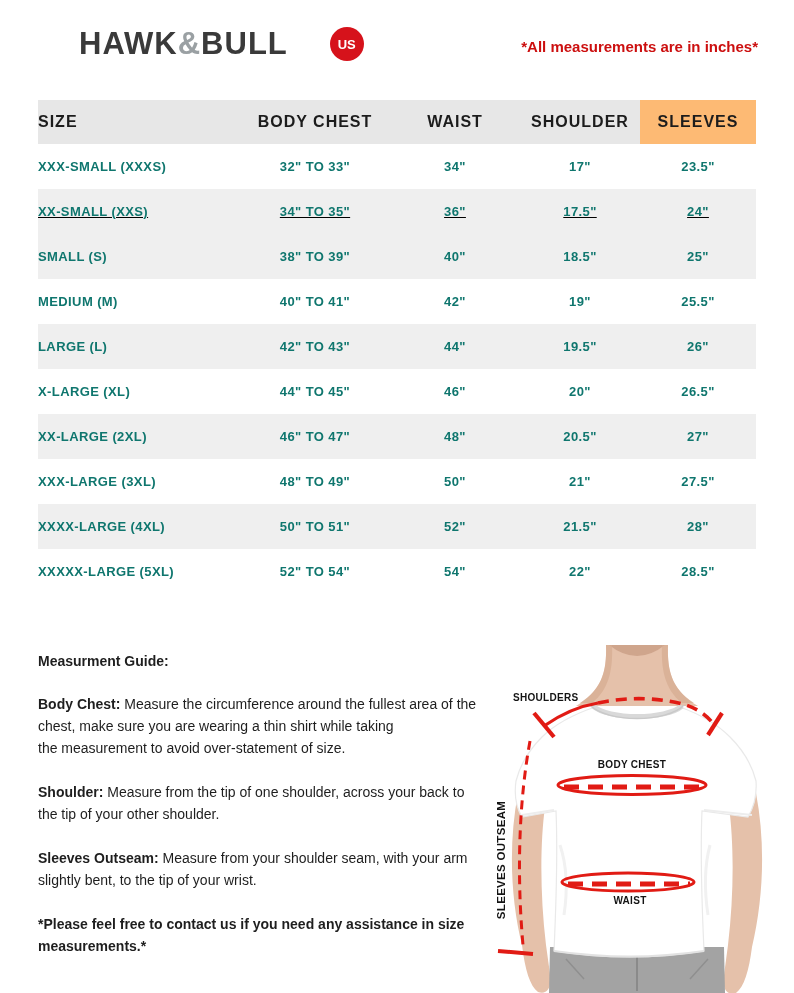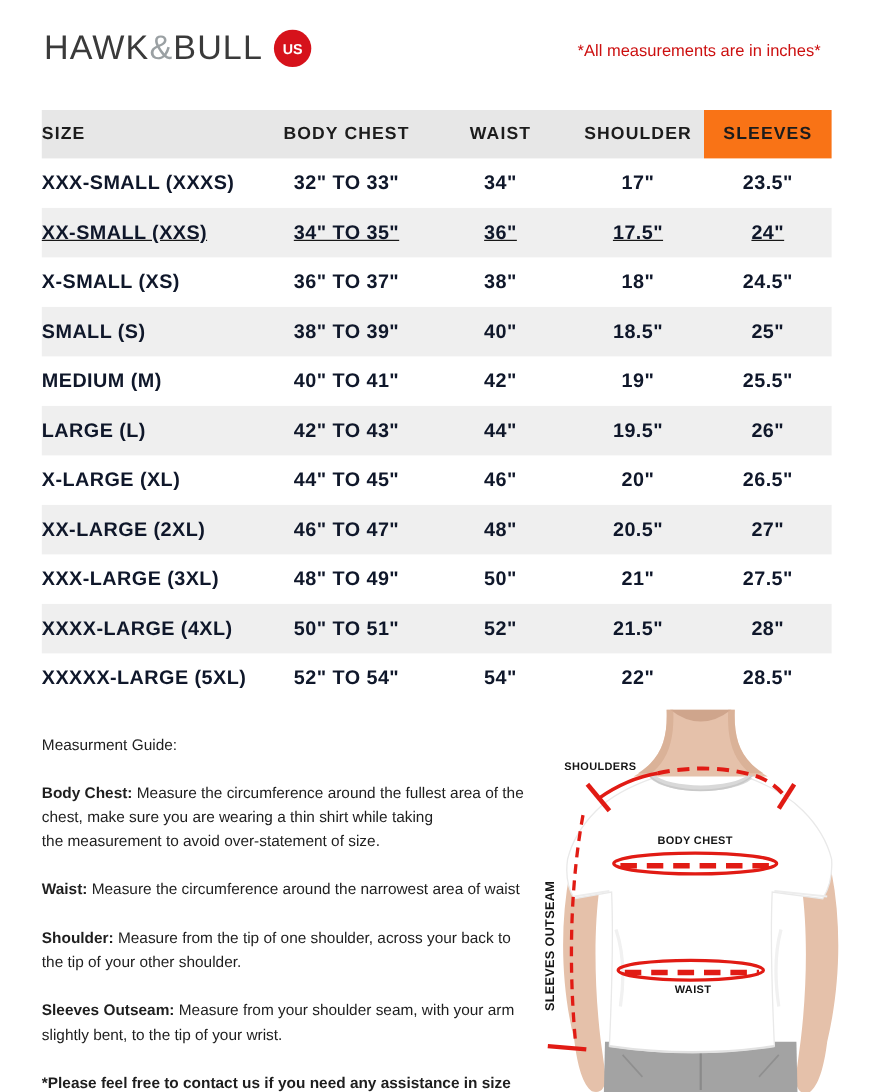--- a/index.html
+++ b/index.html
@@ -8,112 +8,105 @@
     position: relative;
     width: 794px; height: 993px;
     background: #ffffff;
     font-family: "Liberation Sans", sans-serif;
     overflow: hidden;
     margin: 0 auto;
   }
 
   
   .logo { position:absolute; left:40px; top:26px; display:flex; align-items:center; gap:10px; }
-  .logo-text { font-size:31px; font-weight:normal; letter-spacing:1px; color:#3a3a3a; white-space:nowrap; }
+  .logo-text { font-size:31px; font-weight:bold; letter-spacing:1px; color:#3a3a3a; white-space:nowrap;margin-left:39px; }
   .logo-text .amp { color:#9aa0a3; }
   .badge {
     width:34px; height:34px; border-radius:50%;
     color:#fff; font-size:13px; font-weight:bold;
     display:flex; align-items:center; justify-content:center;
   }
-  .note { position:absolute; right:48px; top:38px; font-size:15px; font-weight:normal; }
+  .note { position:absolute; right:36px; top:38px; font-size:15px; font-weight:bold; }
 
   
   table.size-chart {
     position:absolute; left:38px; top:100px; width:718px;
     border-collapse:collapse; table-layout:fixed;
   }
   .size-chart th {
     height:44px; font-size:16px; font-weight:600; letter-spacing:1px;
     color:#1c1c1c; text-align:center; padding:0;
   }
   .size-chart td {
-    height:45px; font-size:18px; font-weight:bold; letter-spacing:0.4px;
-    color:#0f172a; text-align:center; padding:0;
+    height:45px; font-size:13px; font-weight:bold; letter-spacing:0.4px;
+    color:#0f766e; text-align:center; padding:0;
   }
   .size-chart th:first-child, .size-chart td:first-child {
     text-align:left; 
   }
 
   
   .guide { position:absolute; left:38px; top:650px; width:452px; font-size:14px; color:#1e1e1e; line-height:22px; }
-  .guide-title { font-weight:normal; margin:16px 0 21px 0; }
+  .guide-title { font-weight:bold; margin:0 0 21px 0; }
   .guide p { margin:16px 0 22px 0; white-space:pre-line; }
   .guide .lead { font-weight:bold; }
   .guide .footnote { font-weight:bold; margin-bottom:0; }
 
   
   .figure { position:absolute; left:480px; top:645px; width:314px; height:348px; }
   .figure svg { position:absolute; left:0; top:0; }
   .fig-label { position:absolute; font-weight:bold; color:#141414; font-size:10px; letter-spacing:0.3px; white-space:nowrap; }
   #lbl-shoulders { left:33px; top:47px; }
   #lbl-bodychest { left:152px; top:114px; transform:translateX(-50%); }
   #lbl-waist     { left:150px; top:250px; transform:translateX(-50%); }
   #lbl-outseam   { left:21px;  top:215px; transform:translate(-50%,-50%) rotate(-90deg); font-size:11.5px; }
 </style>
 </head>
 <body>
 
 <div id="page">
 
   <div class="logo">
     <span class="logo-text"><span>HAWK</span><span class="amp">&amp;</span><span>BULL</span></span>
-    <span class="badge" id="brand-badge" style="background: rgb(214, 18, 27);">US</span>
+    <span class="badge" id="brand-badge" style="background: rgb(214, 18, 27); margin-left: 32px;">US</span>
   </div>
   <div class="note" id="inches-note" style="color: rgb(204, 15, 15);">*All measurements are in inches*</div>
 
   <table class="size-chart">
     <colgroup>
       <col style="width:202px">
         <col style="width:150px">
         <col style="width:130px">
         <col style="width:120px">
         <col style="width:116px">
     </colgroup>
     <thead>
       <tr id="header-row">
           <th style="background: rgb(231, 231, 231);">SIZE</th>
           <th style="background: rgb(231, 231, 231);">BODY CHEST</th>
           <th style="background: rgb(231, 231, 231);">WAIST</th>
           <th style="background: rgb(231, 231, 231);">SHOULDER</th>
-          <th style="background: #f97316;">SLEEVES</th>
+          <th style="background: #fdba74;">SLEEVES</th>
         </tr>
     </thead>
     <tbody id="table-body">
         <tr>
           <td>XXX-SMALL (XXXS)</td>
           <td>32" TO 33"</td>
           <td>34"</td>
           <td>17"</td>
           <td>23.5"</td>
         </tr>
         <tr style="background: rgb(239, 239, 239); text-decoration: underline;">
           <td>XX-SMALL (XXS)</td>
           <td>34" TO 35"</td>
           <td>36"</td>
           <td>17.5"</td>
           <td>24"</td>
         </tr>
-        <tr>
-          <td>X-SMALL (XS)</td>
-          <td>36" TO 37"</td>
-          <td>38"</td>
-          <td>18"</td>
-          <td>24.5"</td>
-        </tr>
         <tr style="background: rgb(239, 239, 239);">
           <td>SMALL (S)</td>
           <td>38" TO 39"</td>
           <td>40"</td>
           <td>18.5"</td>
           <td>25"</td>
         </tr>
         <tr>
           <td>MEDIUM (M)</td>
           <td>40" TO 41"</td>
@@ -165,21 +158,20 @@
         </tr>
       </tbody>
   </table>
 
   <div class="guide">
     <div class="guide-title">Measurment Guide:</div>
     <div id="guide-sections">
         <p><span class="lead">Body Chest:</span> <span>Measure the circumference around the fullest area of the
 chest, make sure you are wearing a thin shirt while taking
 the measurement to avoid over-statement of size.</span></p>
-        <p><span class="lead">Waist:</span> <span>Measure the circumference around the narrowest area of waist</span></p>
         <p><span class="lead">Shoulder:</span> <span>Measure from the tip of one shoulder, across your back to
 the tip of your other shoulder.</span></p>
         <p><span class="lead">Sleeves Outseam:</span> <span>Measure from your shoulder seam, with your arm
 slightly bent, to the tip of your wrist.</span></p>
       </div>
     <p class="footnote">*Please feel free to contact us if you need any assistance in size
 measurements.*</p>
   </div>
 
   <div class="figure">

